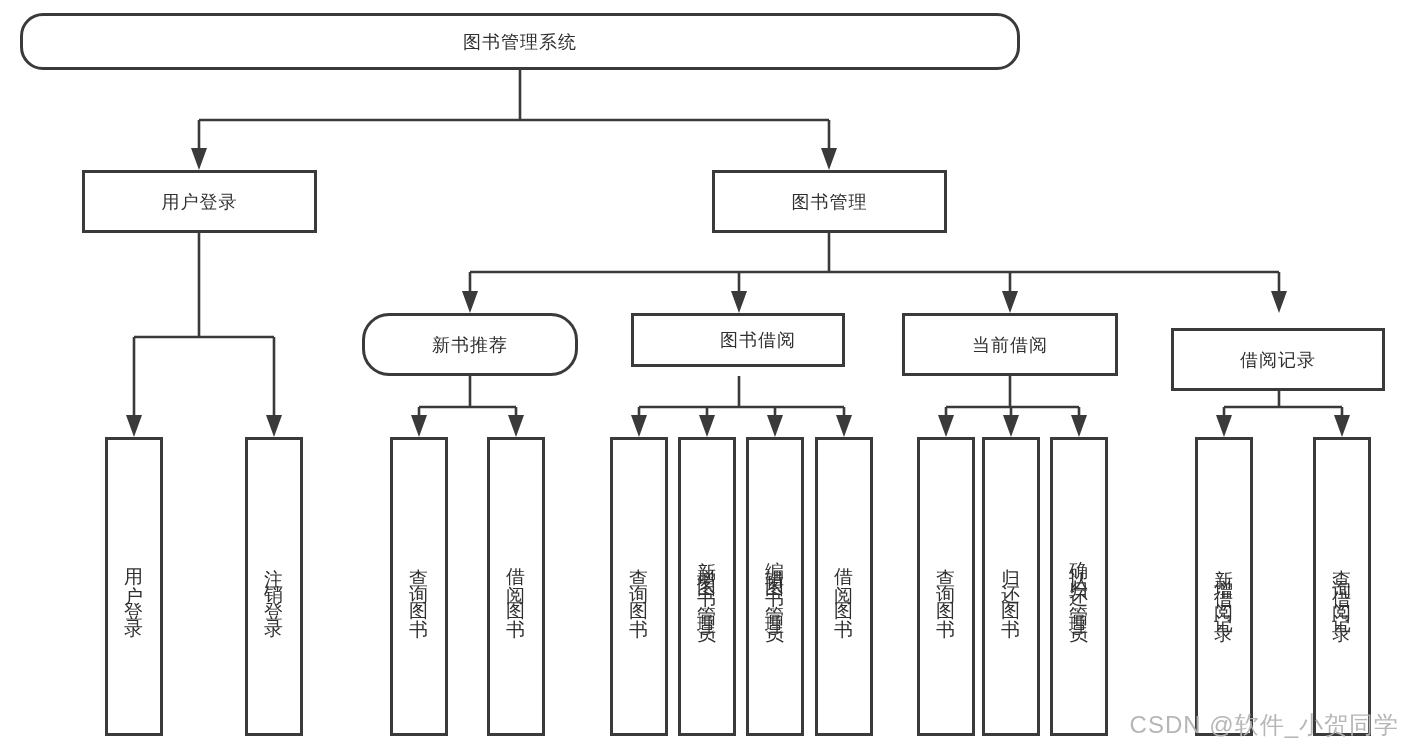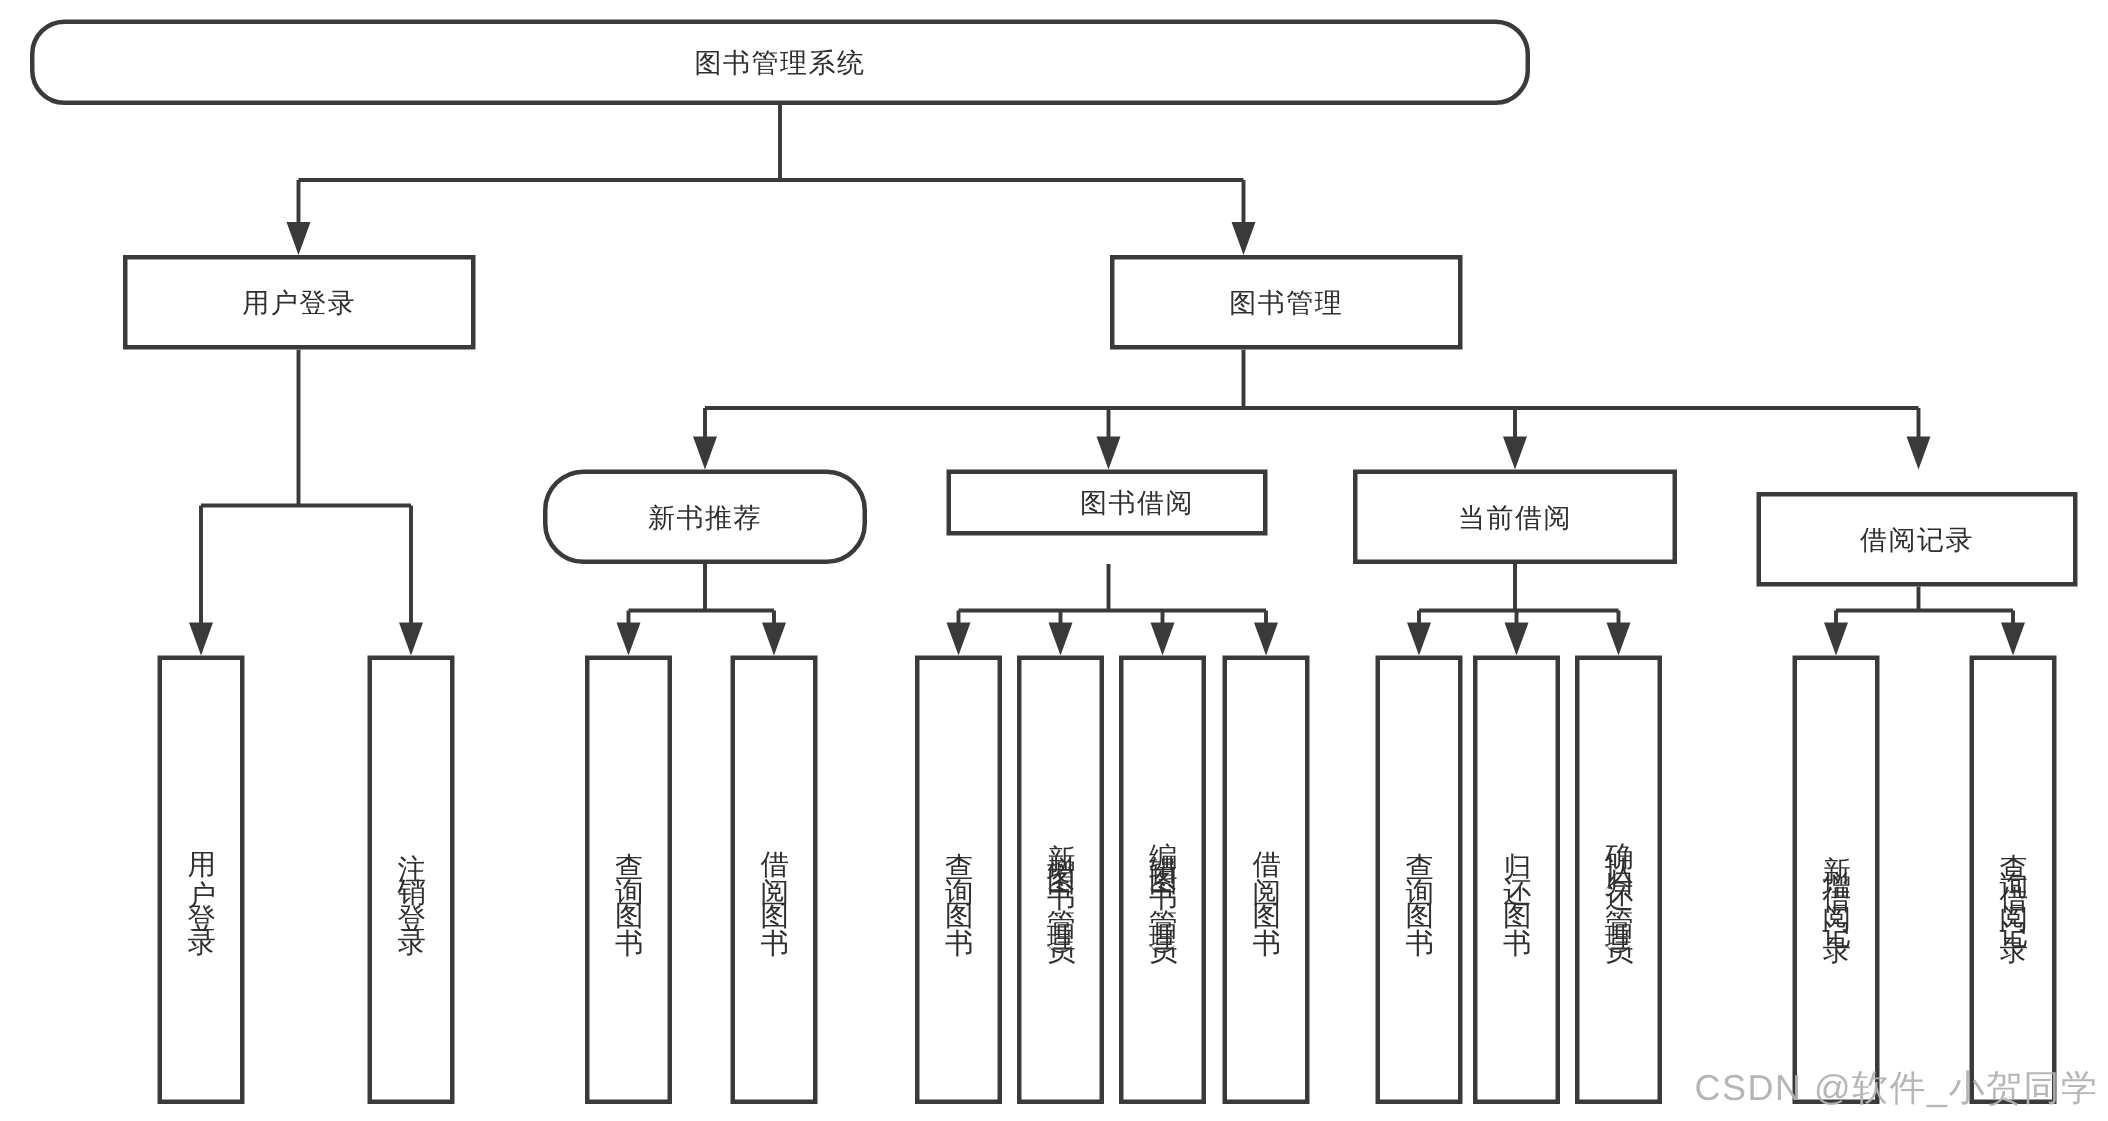--- a/index.html
+++ b/index.html
@@ -75,24 +75,24 @@
       M639 437 L631 415 L647 415 Z  M707 437 L699 415 L715 415 Z
       M775 437 L767 415 L783 415 Z  M844 437 L836 415 L852 415 Z
       M946 437 L938 415 L954 415 Z  M1011 437 L1003 415 L1019 415 Z
       M1079 437 L1071 415 L1087 415 Z
       M1224 437 L1216 415 L1232 415 Z  M1342 437 L1334 415 L1350 415 Z"></path>
   </svg>
 
   <div class="box root-box" style="left:20px; top:13px; width:1000px; height:57px;">图书管理系统</div>
 
   <div class="box h-box" style="left:82px; top:170px; width:235px; height:63px;">用户登录</div>
-  <div class="box h-box" style="left:740px; top:170px; width:235px; height:63px;">图书管理</div>
+  <div class="box h-box" style="left:712px; top:170px; width:235px; height:63px;">图书管理</div>
 
   <div class="box h-box" style="left:362px; top:313px; width:216px; height:63px;border-radius:27px;">新书推荐</div>
-  <div class="box h-box" style="left:631px; top:313px; width:214px; height:44px;padding-left:40px;">图书借阅</div>
+  <div class="box h-box" style="left:631px; top:313px; width:214px; height:54px;padding-left:40px;">图书借阅</div>
   <div class="box h-box" style="left:902px; top:313px; width:216px; height:63px;">当前借阅</div>
   <div class="box h-box" style="left:1171px; top:328px; width:214px; height:63px;">借阅记录</div>
 
   <div class="box leaf" style="left:105px; top:437px;">
     <span class="v-label" style="letter-spacing: 17px;">用户登录</span>
   </div>
   <div class="box leaf" style="left:245px; top:437px;">
     <span class="v-label" style="letter-spacing: 17px;">注销登录</span>
   </div>
 

